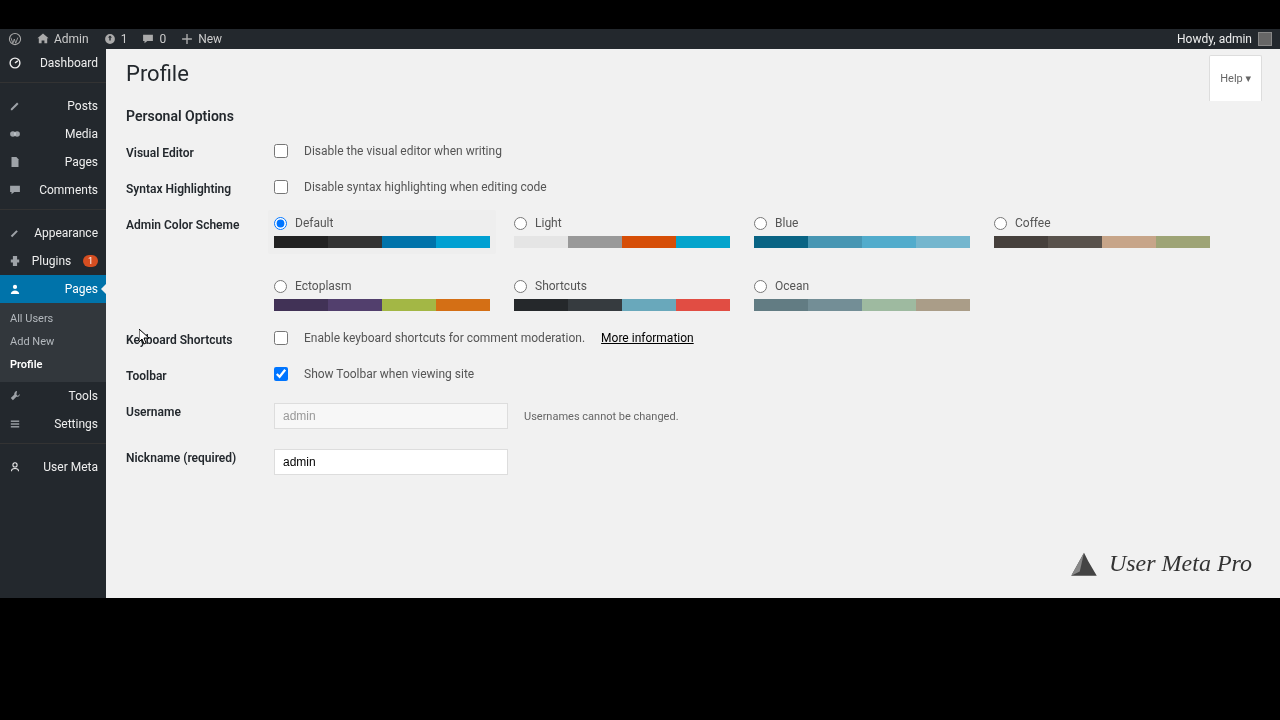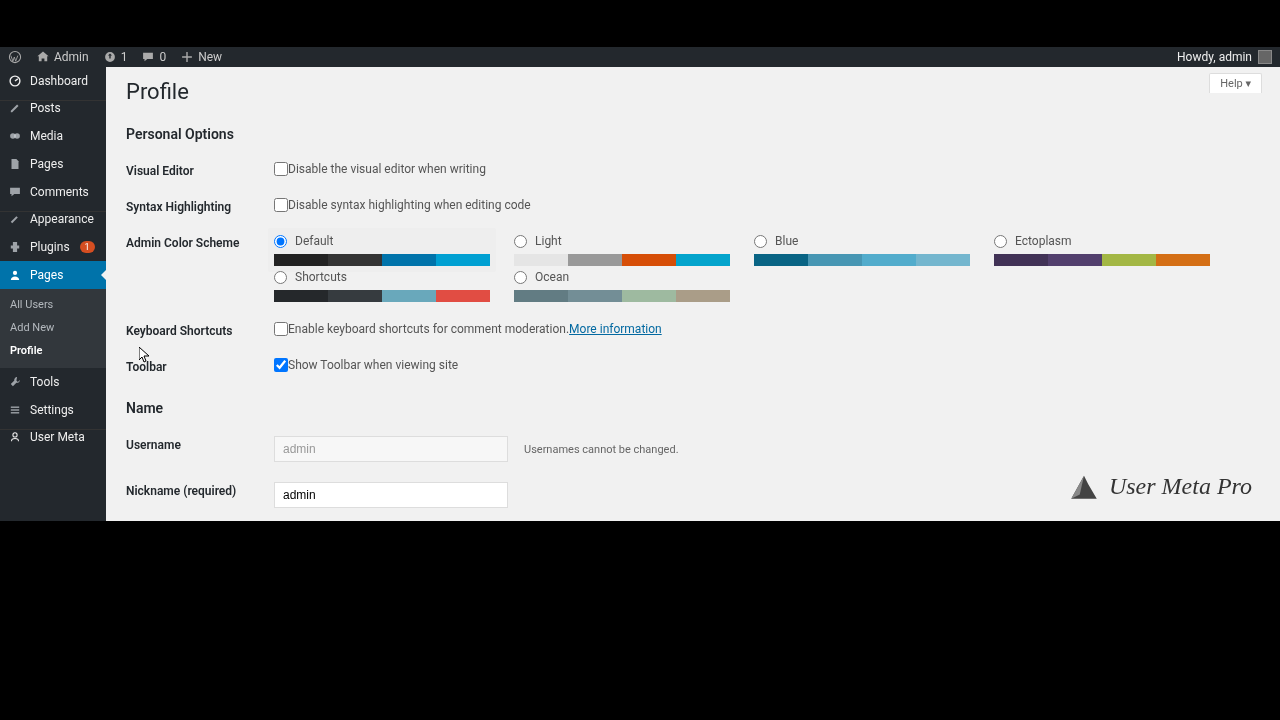--- a/index.html
+++ b/index.html
@@ -1,54 +1,54 @@
 <!DOCTYPE html>
 <html><head>
 <meta charset="utf-8">
 <style>
 * { box-sizing: border-box; margin: 0; padding: 0; }
 body { font-family: -apple-system, BlinkMacSystemFont, "Segoe UI", Roboto, sans-serif; font-size: 13px; color: #444; background: #000; width: 1280px; height: 720px; overflow: hidden; }
-.viewport { position: absolute; top: 47px; left: 0; width: 1280px; height: 474px; background: #f1f1f1; }
+.viewport { position: absolute; top: 29px; left: 0; width: 1280px; height: 569px; background: #f1f1f1; }
 .adminbar { position: absolute; top: 0; left: 0; right: 0; height: 20px; background: #23282d; color: #eee; display: flex; align-items: center; padding: 0 8px; font-size: 12px; }
 .adminbar .left { display: flex; align-items: center; gap: 14px; }
 .adminbar .right { margin-left: auto; display: flex; align-items: center; gap: 6px; }
 .adminbar .item { display: flex; align-items: center; gap: 4px; color: #ccc; cursor: pointer; }
 .adminbar svg { width: 14px; height: 14px; fill: #aaa; }
 .adminbar .avatar { width: 14px; height: 14px; background: #666; border: 1px solid #888; }
 .sidebar { position: absolute; top: 20px; left: 0; width: 106px; bottom: 0; background: #23282d; color: #eee; font-size: 12px; }
-.sidebar .menu-item { display: flex; align-items: center; padding: 7px 8px; gap: 8px; cursor: pointer; color: #eee; position: relative; }
-.sidebar .menu-item.sep-top { margin-top: 5px; border-top: 1px solid #333; padding-top: 0; }
+.sidebar .menu-item { display: flex; align-items: center; padding: 7px 8px; gap: 8px; cursor: pointer; color: #eee; position: relative; justify-content: space-between; }
+.sidebar .menu-item.sep-top { margin-top: 5px; border-top: 1px solid #333; padding-top: 16px; }
 .sidebar .menu-item svg { width: 14px; height: 14px; fill: rgba(240,245,250,0.6); flex-shrink: 0; }
 .sidebar .menu-item.active { background: #0073aa; color: #fff; }
 .sidebar .menu-item.active svg { fill: #fff; }
 .sidebar .menu-item.active::after { content: ""; position: absolute; right: -1px; top: 50%; margin-top: -6px; border: 6px solid transparent; border-right-color: #f1f1f1; }
 .sidebar .submenu { background: #32373c; padding: 4px 0 6px; }
 .sidebar .submenu .sub-item { padding: 5px 10px; color: #b4b9be; cursor: pointer; font-size: 11px; }
 .sidebar .submenu .sub-item.current { color: #fff; font-weight: 600; }
 .sidebar .badge { background: #d54e21; color: #fff; border-radius: 9px; font-size: 9px; padding: 1px 5px; margin-left: 2px; }
 .content { position: absolute; top: 20px; left: 106px; right: 0; bottom: 0; background: #f1f1f1; padding: 0 20px 20px; overflow: hidden; }
-.help-tab { position: absolute; top: 6px; right: 18px; background: #fff; border: 1px solid #ddd; border-bottom: none; padding: 3px 10px; font-size: 11px; color: #666; cursor: pointer; border-radius: 2px 2px 0 0; }
+.help-tab { position: absolute; top: 6px; right: 18px; background: #fff; border: 1px solid #ddd; border-bottom: none; padding: 16px 10px; font-size: 11px; color: #666; cursor: pointer; border-radius: 2px 2px 0 0; }
 h1.page-title { font-size: 22px; font-weight: 400; color: #23282d; padding: 12px 0 6px; }
 h2.section { font-size: 14px; font-weight: 600; color: #23282d; margin: 16px 0 10px; }
 .form-row { display: flex; align-items: flex-start; padding: 10px 0; }
 .form-row .label { width: 148px; font-weight: 600; font-size: 12px; color: #23282d; padding-top: 2px; }
 .form-row .field { flex: 1; font-size: 12px; color: #555; }
-.check { display: flex; align-items: center; gap: 0; }
+.check { display: flex; align-items: center; gap: 16px; }
 .check input { width: 14px; height: 14px; }
-.schemes { display: flex; flex-wrap: wrap; gap: 4px 24px; width: 960px; }
+.schemes { display: flex; flex-wrap: wrap; gap: 31px 24px; width: 960px; }
 .scheme { width: 216px; }
 .scheme.selected { background: #eee; padding: 6px; margin: -6px; border-radius: 2px; width: 228px; }
 .scheme .radio-row { display: flex; align-items: center; gap: 8px; margin-bottom: 6px; }
 .scheme .radio-row input { width: 13px; height: 13px; }
 .swatches { display: flex; height: 12px; }
 .swatches div { flex: 1; }
 .text-input { width: 234px; height: 26px; border: 1px solid #ddd; padding: 0 8px; font-size: 12px; background: #fff; }
 .text-input.readonly { background: #f7f7f7; color: #999; }
 .desc { margin-left: 16px; color: #666; font-size: 11px; }
-a.link { color: #0369a1; text-decoration: underline; }
+a.link { color: #000000; text-decoration: underline; }
 .logo { position: absolute; right: 28px; bottom: 18px; display: flex; align-items: center; gap: 8px; font-style: italic; font-size: 24px; color: #333; font-family: Georgia, serif; }
 .logo svg { width: 34px; height: 34px; }
 .cursor { position: absolute; top: 300px; left: 139px; width: 12px; height: 16px; pointer-events: none; }
 </style>
 </head>
 <body>
 
 <div class="viewport">
   <div class="adminbar">
     <div class="left">
@@ -227,20 +227,32 @@
               <div class="swatches">
                 <div style="background: rgb(9, 100, 132);"></div>
                 <div style="background: rgb(71, 150, 179);"></div>
                 <div style="background: rgb(82, 172, 204);"></div>
                 <div style="background: rgb(116, 182, 206);"></div>
               </div>
             </div>
             <div class="scheme">
               <div class="radio-row">
                 <input type="radio" name="cs" style="">
+                <span>Coffee</span>
+              </div>
+              <div class="swatches">
+                <div style="background: rgb(70, 64, 60);"></div>
+                <div style="background: rgb(89, 82, 76);"></div>
+                <div style="background: rgb(199, 165, 137);"></div>
+                <div style="background: rgb(158, 164, 118);"></div>
+              </div>
+            </div>
+            <div class="scheme">
+              <div class="radio-row">
+                <input type="radio" name="cs" style="">
                 <span>Ectoplasm</span>
               </div>
               <div class="swatches">
                 <div style="background: rgb(65, 50, 86);"></div>
                 <div style="background: rgb(82, 63, 109);"></div>
                 <div style="background: rgb(163, 183, 69);"></div>
                 <div style="background: rgb(212, 111, 21);"></div>
               </div>
             </div>
             <div class="scheme">
@@ -281,21 +293,20 @@
     </div>
 
     <div class="form-row">
       <div class="label">Toolbar</div>
       <div class="field check">
         <input type="checkbox" checked="" style="">
         <span>Show Toolbar when viewing site</span>
       </div>
     </div>
 
-    <h2 class="section">Name</h2>
 
     <div class="form-row">
       <div class="label">Username</div>
       <div class="field" style="display:flex;align-items:center">
         <input class="text-input readonly" readonly="" value="admin" style="">
         <span class="desc">Usernames cannot be changed.</span>
       </div>
     </div>
 
 

